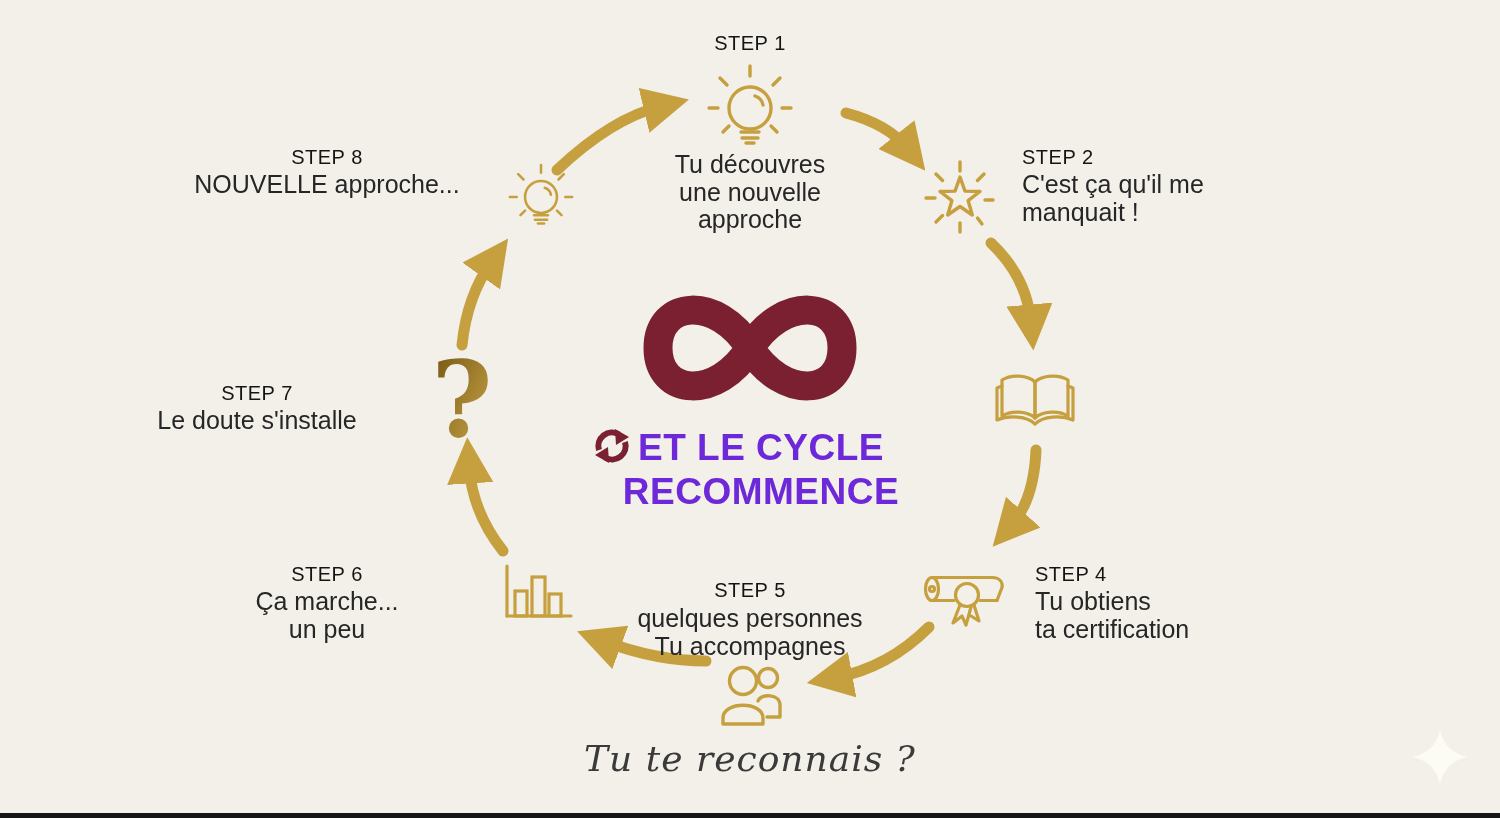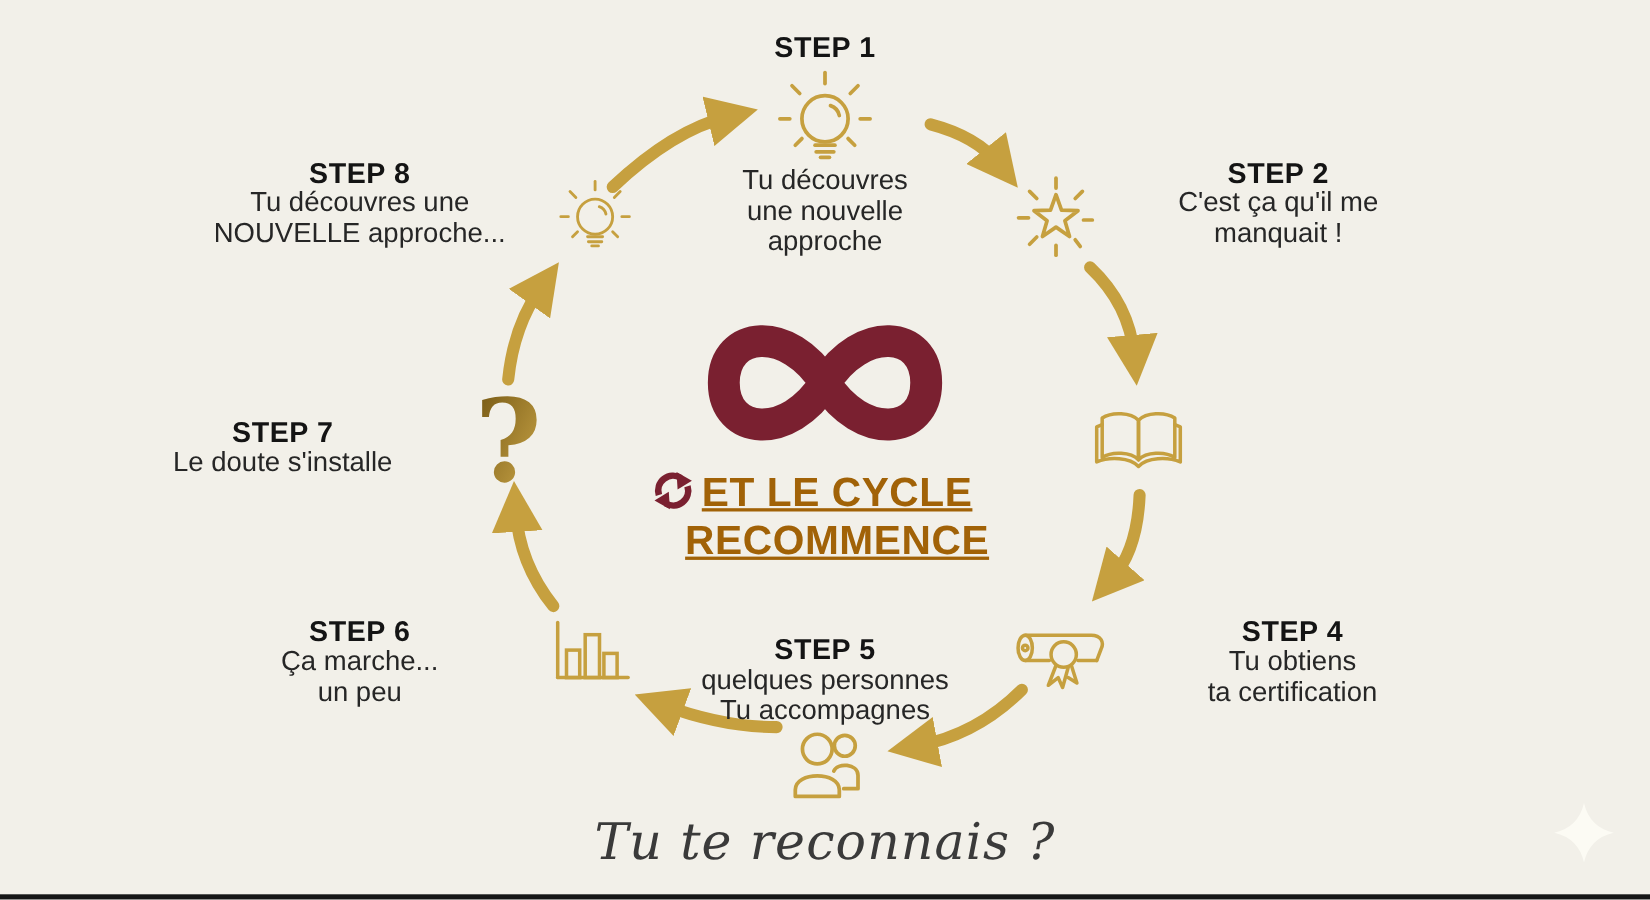--- a/index.html
+++ b/index.html
@@ -5,47 +5,46 @@
   html,body{margin:0;padding:0;}
   .stage{
     position:relative;
     width:1500px;height:818px;
     background:#F2F0E9;
     overflow:hidden;
     font-family:"Liberation Sans", sans-serif;
   }
   .abs{position:absolute;}
   .step-label{
-    font-weight:700;
-    font-size:26px;
+    font-weight:400;
+    font-size:20px;
     color:#141414;
     letter-spacing:.5px;
     line-height:27px;
   }
   .step-text{
     font-size:25px;
     color:#262626;
     line-height:27.5px;
   }
   .align-c{text-align:center;}
-  .align-l{text-align:center;}
+  .align-l{text-align:left;}
   .align-r{text-align:center;}
   .center-title{
     font-weight:700;
     font-size:37px;
     letter-spacing:.5px;
-    color:#a16207;
+    color:#6d28d9;
     line-height:44px;
     text-align:center;
-    text-decoration:underline;
   }
   .footer-question{
     font-family:"DejaVu Serif", serif;
     font-style:italic;
-    font-size:46px;
+    font-size:36px;
     color:#3A3A3A;
     letter-spacing:1px;
     text-align:center;
   }
   .bottom-bar{
     position:absolute;left:0;bottom:0;width:100%;height:5px;background:#161616;
   }
   svg text.qmark{
     font-family:"DejaVu Serif", serif;
     font-weight:bold;
@@ -202,21 +201,20 @@
   <div class="abs align-r" style="left:107px;top:380px;width:300px">
     <div class="step-label">STEP 7</div>
     <div class="step-text">
       <div>Le doute s'installe</div>
     </div>
   </div>
 
   <div class="abs align-r" style="left:177px;top:144px;width:300px">
     <div class="step-label">STEP 8</div>
     <div class="step-text">
-      <div>Tu découvres une</div>
       <div>NOUVELLE approche...</div>
     </div>
   </div>
 
   <div class="abs center-title" style="left:561px;top:426px;width:400px">
     <div>ET LE CYCLE</div>
     <div>RECOMMENCE</div>
   </div>
 
   <div class="abs footer-question" style="left:450px;top:738px;width:600px">Tu te reconnais ?</div>

